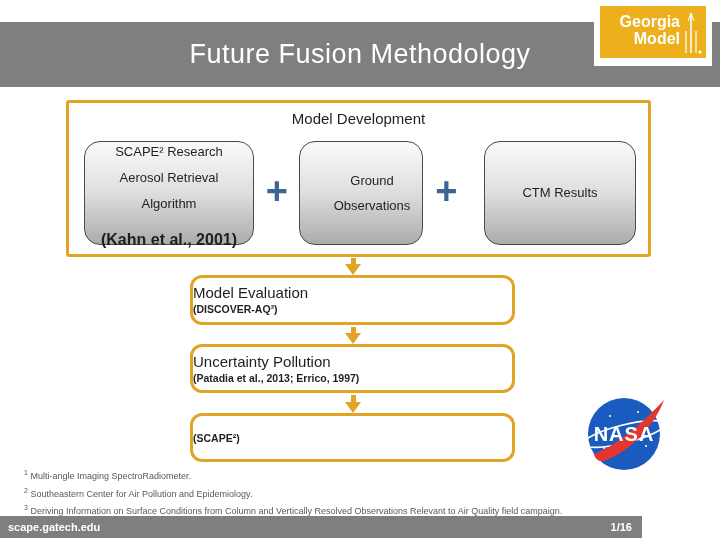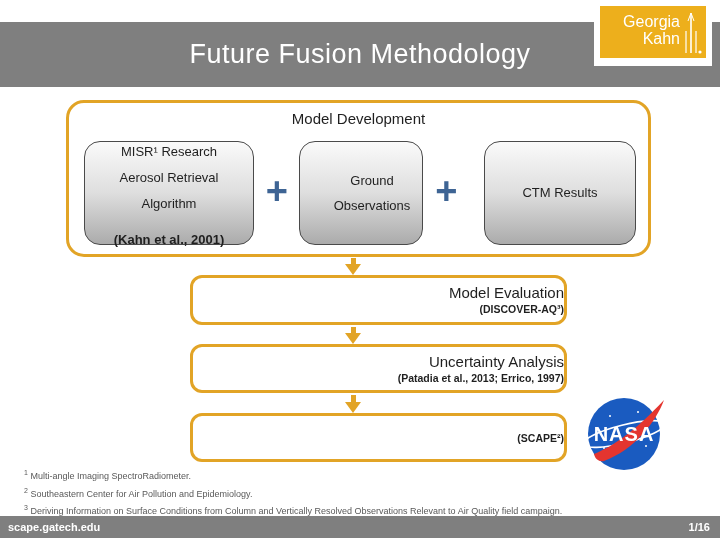--- a/index.html
+++ b/index.html
@@ -16,122 +16,122 @@
   .header-title {
     position:absolute; left:0; top:22px; width:720px; height:65px;
     line-height:65px; text-align:center; color:#ffffff; font-size:27px;
     letter-spacing:0.5px;
   }
   .gt-frame {
     position:absolute; left:594px; top:0; width:118px; height:66px; background:#ffffff;
   }
   .gt-logo {
     position:absolute; left:6px; top:6px; width:106px; height:52px;
-    background:#edaf1c; color:#ffffff; font-weight:normal;
+    background:#edaf1c; color:#ffffff; font-weight:bold;
   }
   .gt-text { position:absolute; right:26px; top:7px; text-align:right; line-height:17px; font-size:16px; }
   .gt-tower { position:absolute; right:4px; top:5px; }
 
   
   .dev-box {
     position:absolute; left:66px; top:100px; width:585px; height:157px;
-    border:3px solid #e2a426; border-radius:18px; box-sizing:border-box; background:#ffffff;
+    border:3px solid #e2a426; border-radius:3px; box-sizing:border-box; background:#ffffff;
   }
   .dev-title { margin-top:7px; text-align:center; font-size:15px; color:#1f1f1f; }
   .dev-row {
     position:absolute; left:15px; right:12px; top:38px; height:104px;
     display:flex; justify-content:space-between; align-items:stretch;
   }
   .input-box {
     border:1px solid #4a4a4a; border-radius:16px; box-sizing:border-box;
     background:linear-gradient(180deg,#fafafa 0%,#dedede 50%,#ababab 100%);
     display:flex; flex-direction:column; justify-content:center; align-items:center;
     color:#1f1f1f; text-align:center;
   }
   .input-box.w1 { width:170px; }
   .input-box.w2 { width:124px;padding-left:21px; }
   .input-box.w3 { width:152px;margin-left:15px; }
   .in-line  { font-size:13px; line-height:26px; }
   .in-line2 { font-size:13px; line-height:25px; }
-  .in-cite  { font-size:13px; font-weight:bold; line-height:15px; margin-top:15px; }
+  .in-cite  { font-size:16px; font-weight:bold; line-height:15px; margin-top:15px; }
   .in-cite.small { font-size:10px; max-width:100px; margin-top:4px; }
   .plus-sign {
     align-self:center; color:#3e6494; font-size:38px; font-weight:bold;
     line-height:38px; margin-top:-4px;
   }
 
   
   .flow-arrow { position:absolute; left:345px; width:16px; display:flex; flex-direction:column; align-items:center; }
   .flow-arrow .stem { width:5px; background:#e2a426; flex:1; }
   .flow-arrow .head { width:0; height:0; border-left:8px solid transparent; border-right:8px solid transparent; border-top:11px solid #e2a426; }
   .arrow-1 { top:258px; height:17px; }
   .arrow-2 { top:327px; height:17px; }
   .arrow-3 { top:395px; height:18px; }
 
   
   .step-box {
-    position:absolute; left:190px; width:377px;
+    position:absolute; left:190px; width:325px;
     border:3px solid #e2a426; border-radius:12px; box-sizing:border-box; background:#ffffff;
-    display:flex; flex-direction:column; justify-content:center; align-items:flex-end;
+    display:flex; flex-direction:column; justify-content:center; align-items:flex-start;
     color:#1f1f1f; text-align:center;
   }
   .step-1 { top:275px; height:50px; }
   .step-2 { top:344px; height:49px; }
   .step-3 { top:413px; height:49px; }
   .step-title { font-size:15px; line-height:18px; }
   .step-sub   { font-size:10.5px; font-weight:bold; line-height:14px; }
 
   
   .nasa-logo { position:absolute; left:580px; top:388px; }
 
   
   .footnotes { position:absolute; left:24px; top:466px; color:#595959; font-size:9px; }
   .footnote  { line-height:14.5px; }
   .footnote sup { font-size:7px; }
 
   
   .footer-bar {
-    position:absolute; left:0; top:516px; width:720px; height:22px; background:#7f7f7f;
+    position:absolute; left:0; top:516px; width:642px; height:22px; background:#7f7f7f;
     color:#ffffff; font-size:11px; font-weight:bold; line-height:22px;
   }
   .footer-site { position:absolute; left:8px; }
   .footer-page { position:absolute; right:10px; }
 </style>
 </head>
 <body>
 
 <div class="slide">
 
   <div class="header-bar"></div>
   <div class="header-title">Future Fusion Methodology</div>
 
   <div class="gt-frame">
     <div class="gt-logo">
       <div class="gt-text">
         <div>Georgia</div>
-        <div>Kahn</div>
+        <div>Model</div>
       </div>
       <span class="gt-tower">
         <svg width="22" height="44" viewBox="0 0 22 44">
           <path d="M11 2 L11 42" stroke="#ffffff" stroke-width="1.6" fill="none"></path>
           <path d="M6 20 L6 42" stroke="#ffffff" stroke-width="1.2" fill="none"></path>
           <path d="M16 20 L16 42" stroke="#ffffff" stroke-width="1.2" fill="none"></path>
           <path d="M8 10 L11 2 L14 10" stroke="#ffffff" stroke-width="1" fill="none"></path>
           <circle cx="20" cy="41" r="1.6" fill="#ffffff"></circle>
         </svg>
       </span>
     </div>
   </div>
 
   <div class="dev-box">
     <div class="dev-title">Model Development</div>
     <div class="dev-row">
 
       <div class="input-box w1">
-        <div class="in-line">MISR¹ Research</div>
+        <div class="in-line">SCAPE² Research</div>
         <div class="in-line">Aerosol Retrieval</div>
         <div class="in-line">Algorithm</div>
         <div class="in-cite">(Kahn et al., 2001)</div>
       </div>
 
       <div class="plus-sign">+</div>
 
       <div class="input-box w2">
         <div class="in-line2">Ground</div>
         <div class="in-line2">Observations</div>
@@ -157,21 +157,21 @@
   <div class="flow-arrow arrow-3">
       <div class="stem"></div>
       <div class="head"></div>
     </div>
 
   <div class="step-box step-1">
     <div class="step-title">Model Evaluation</div>
     <div class="step-sub">(DISCOVER-AQ³)</div>
   </div>
   <div class="step-box step-2">
-    <div class="step-title">Uncertainty Analysis</div>
+    <div class="step-title">Uncertainty Pollution</div>
     <div class="step-sub">(Patadia et al., 2013; Errico, 1997)</div>
   </div>
   <div class="step-box step-3">
     <div class="step-sub">(SCAPE²)</div>
   </div>
 
   <div class="nasa-logo">
     <svg width="95" height="92" viewBox="0 0 95 92">
       <circle cx="44" cy="46" r="36" fill="#1a5bc0"></circle>
       <circle cx="30" cy="28" r="1" fill="#ffffff"></circle>

